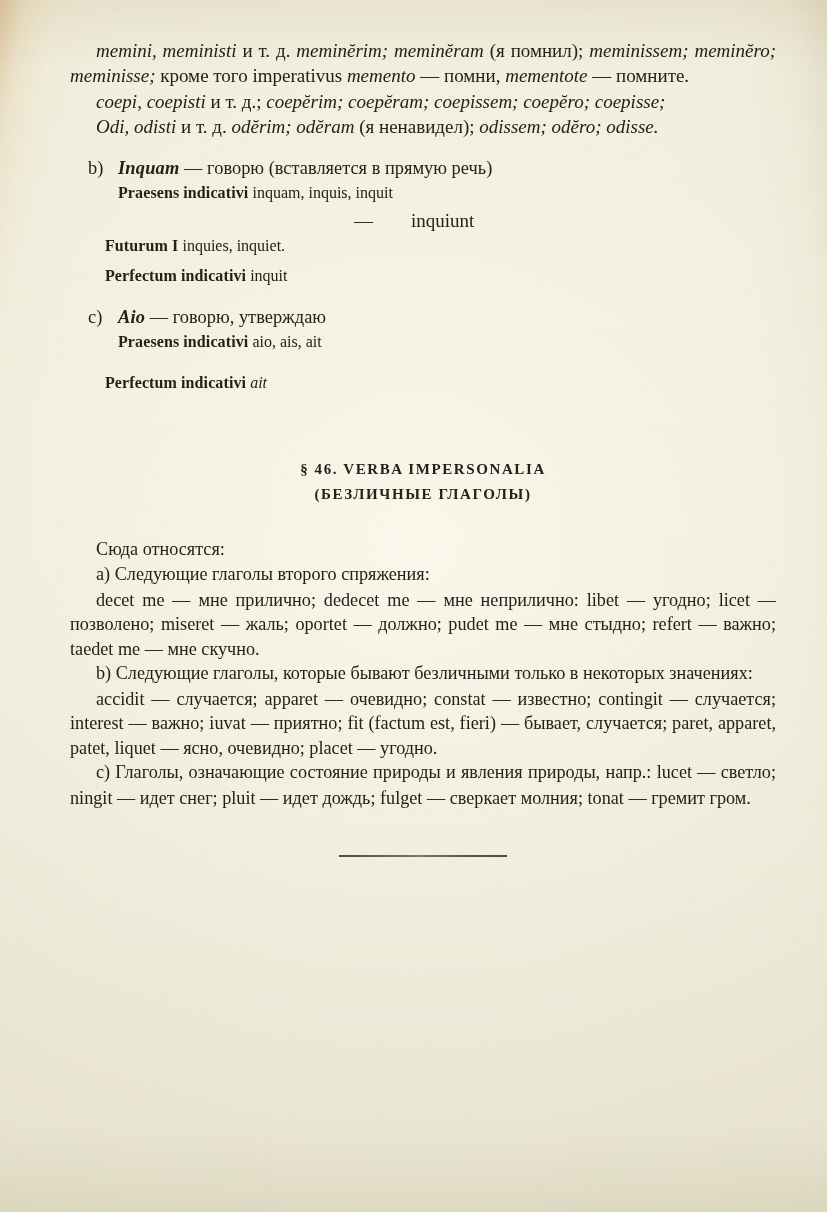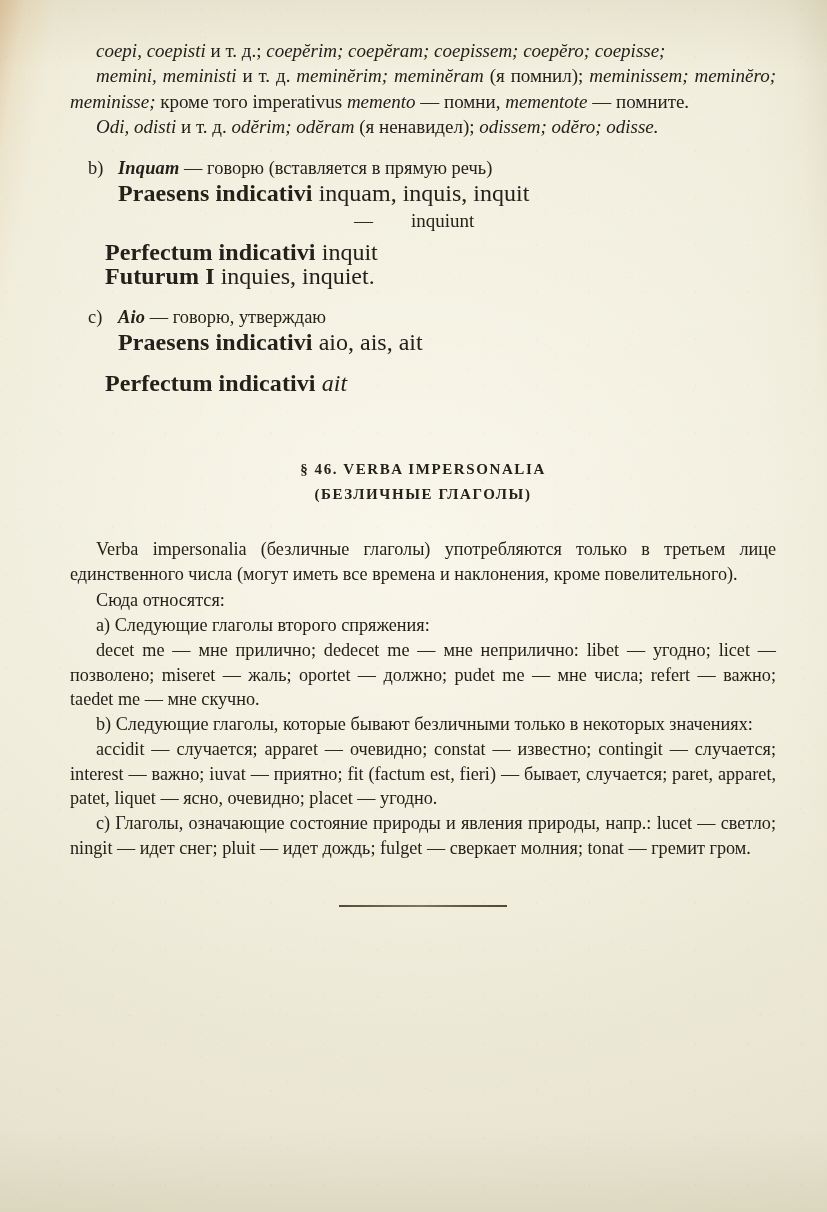--- a/index.html
+++ b/index.html
@@ -93,21 +93,21 @@
     font-style: normal;
   }
   .entry-head .lemma {
     font-style: italic;
     font-weight: bold;
     letter-spacing: 0.2px;
   }
   .entry-head .gloss { font-style: normal; }
 
   .form-line {
-    font-size: 24px;
+    font-size: 16px;
     line-height: 24.6px;
     padding-left: 48px;
     white-space: pre;
   }
   .form-line.pad-mid { padding-left: 35px; }
   .form-line .lbl {
     font-weight: bold;
     letter-spacing: 0.1px;
   }
   .form-line .val { font-weight: normal; }
@@ -149,44 +149,44 @@
 </head>
 <body>
 
 <div id="page">
   <div id="grain"></div>
 
   <div id="content">
 
     <div>
       <p class="latin-blk">
+        <i>memini, meministi </i><span class="cy">и т. д. </span><i>meminĕrim; meminĕram </i><span class="cy">(я помнил); </span><i>meminissem; meminĕro; meminisse; </i><span class="cy">кроме того imperativus </span><i>memento</i><span class="cy"> — помни, </span><i>mementote</i><span class="cy"> — помните.</span>
+      </p>
+
+      <p class="latin-blk">
         <i>coepi, coepisti </i><span class="cy">и т. д.; </span><i>coepĕrim; coepĕram; coepissem; coepĕro; coepisse;</i>
-      </p>
-
-      <p class="latin-blk">
-        <i>memini, meministi </i><span class="cy">и т. д. </span><i>meminĕrim; meminĕram </i><span class="cy">(я помнил); </span><i>meminissem; meminĕro; meminisse; </i><span class="cy">кроме того imperativus </span><i>memento</i><span class="cy"> — помни, </span><i>mementote</i><span class="cy"> — помните.</span>
       </p>
 
       <p class="latin-blk">
         <i>Odi, odisti </i><span class="cy">и т. д. </span><i>odĕrim; odĕram </i><span class="cy">(я ненавидел); </span><i>odissem; odĕro; odisse.</i>
       </p>
     </div>
 
     <div class="entry">
       <div class="entry-head">
         <span class="marker">b)</span><span class="lemma">Inquam</span><span class="gloss"> — говорю (вставляется в прямую речь)</span>
       </div>
 
       <div class="form-line"><span class="lbl">Praesens indicativi </span><span class="val">inquam, inquis, inquit</span></div>
 
       <div class="cont-line" style="padding-left:284px; margin-top:4px;"><span class="val">—        inquiunt</span></div>
 
+      <div class="form-line pad-mid"><span class="lbl">Futurum I </span><span class="val">inquies, inquiet.</span></div>
+
       <div class="form-line pad-mid" style="margin-top:6px;"><span class="lbl">Perfectum indicativi </span><span class="val">inquit</span></div>
-
-      <div class="form-line pad-mid"><span class="lbl">Futurum I </span><span class="val">inquies, inquiet.</span></div>
     </div>
 
     <div class="entry">
       <div class="entry-head">
         <span class="marker">c)</span><span class="lemma">Aio</span><span class="gloss"> — говорю, утверждаю</span>
       </div>
 
       <div class="form-line"><span class="lbl">Praesens indicativi </span><span class="val">aio, ais, ait</span></div>
 
 
@@ -194,25 +194,24 @@
 
       <div class="form-line pad-mid" style="margin-top:16px;"><span class="lbl">Perfectum indicativi </span><span class="val-it">ait</span></div>
     </div>
 
     <div class="section-head">
       <span class="l1">§ 46. VERBA IMPERSONALIA</span>
       <span class="l2">(БЕЗЛИЧНЫЕ ГЛАГОЛЫ)</span>
     </div>
 
     <div class="section-body">
-      <p class="para ind">Verba impersonalia (безличные глаголы) употребляются только в третьем лице единственного числа (могут иметь все времена и наклонения, кроме повелительного).</p>
       <p class="para ind">Сюда относятся:</p>
 
       <p class="para ind">a) Следующие глаголы второго спряжения:</p>
-      <p class="para ind tight">decet me — мне прилично; dedecet me — мне неприлично: libet — угодно; licet — позволено; miseret — жаль; oportet — должно; pudet me — мне числа; refert — важно; taedet me — мне скучно.</p>
+      <p class="para ind tight">decet me — мне прилично; dedecet me — мне неприлично: libet — угодно; licet — позволено; miseret — жаль; oportet — должно; pudet me — мне стыдно; refert — важно; taedet me — мне скучно.</p>
 
       <p class="para ind">b) Следующие глаголы, которые бывают безличными только в некоторых значениях:</p>
       <p class="para ind tight">accidit — случается; apparet — очевидно; constat — известно; contingit — случается; interest — важно; iuvat — приятно; fit (factum est, fieri) — бывает, случается; paret, apparet, patet, liquet — ясно, очевидно; placet — угодно.</p>
 
       <p class="para ind"><span>c) Глаголы, означающие состояние природы и явления природы, напр.:</span> <span>lucet — светло; ningit — идет снег; pluit — идет дождь; fulget — сверкает молния; tonat — гремит гром.</span></p>
     </div>
 
     <div class="rule-wrap">
       <div class="rule"></div>
     </div>

